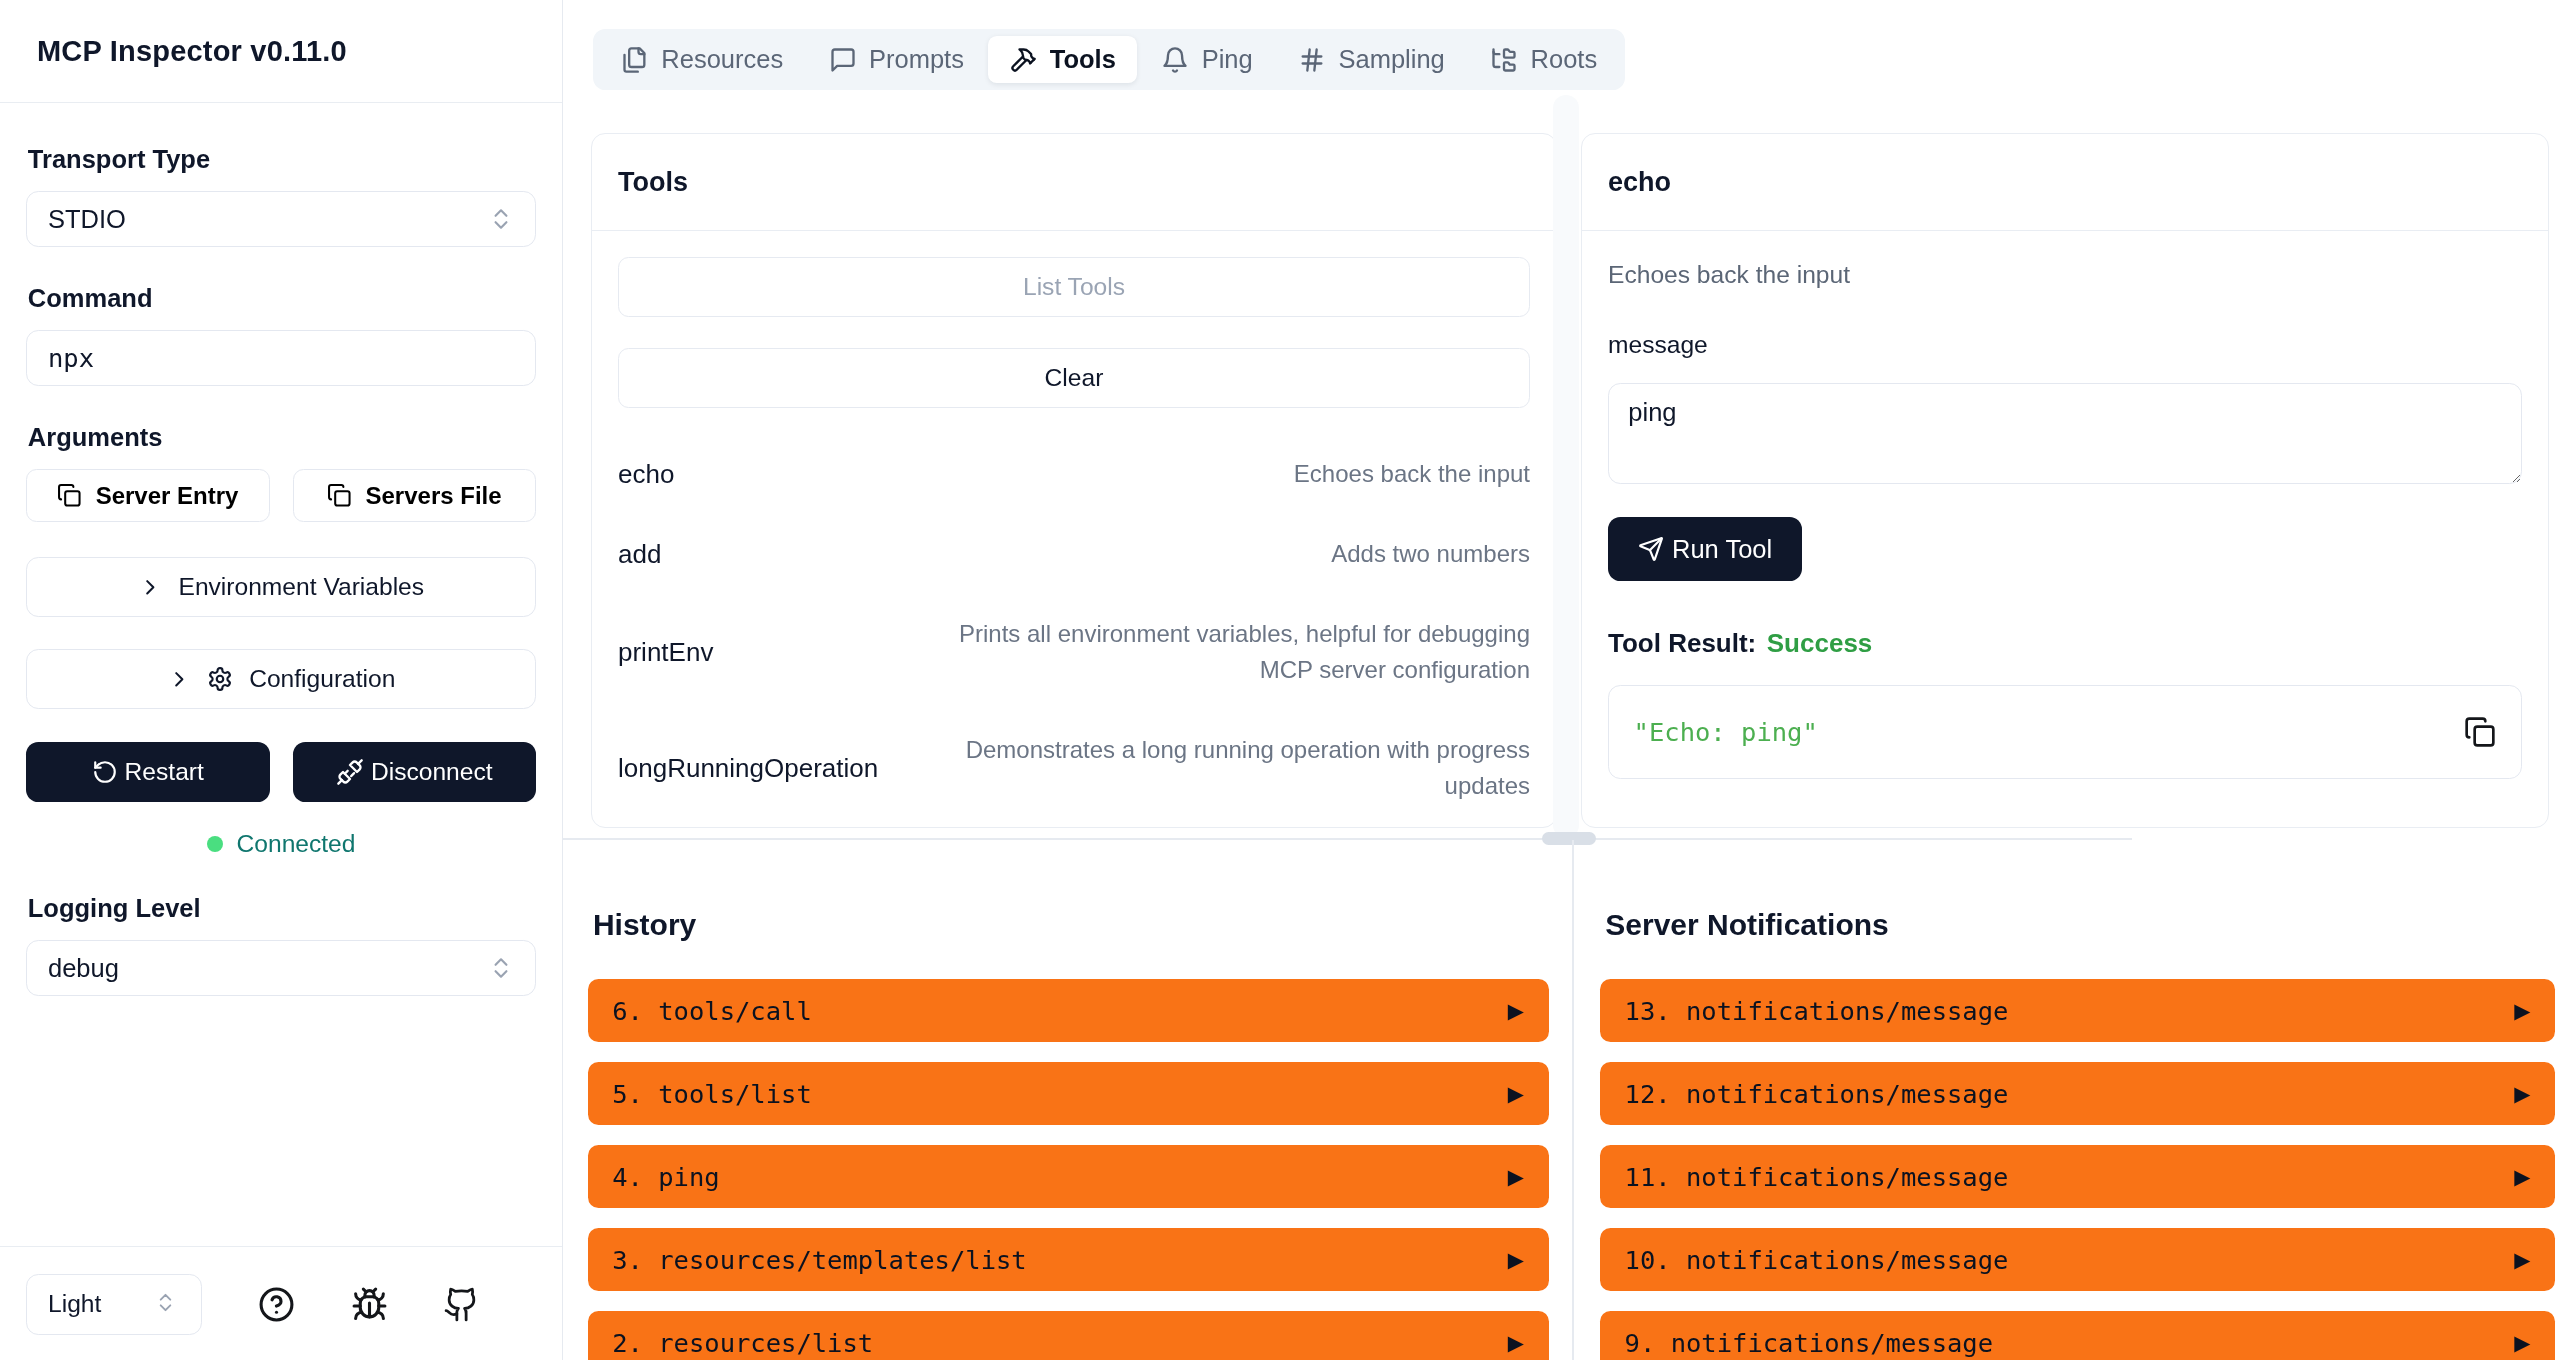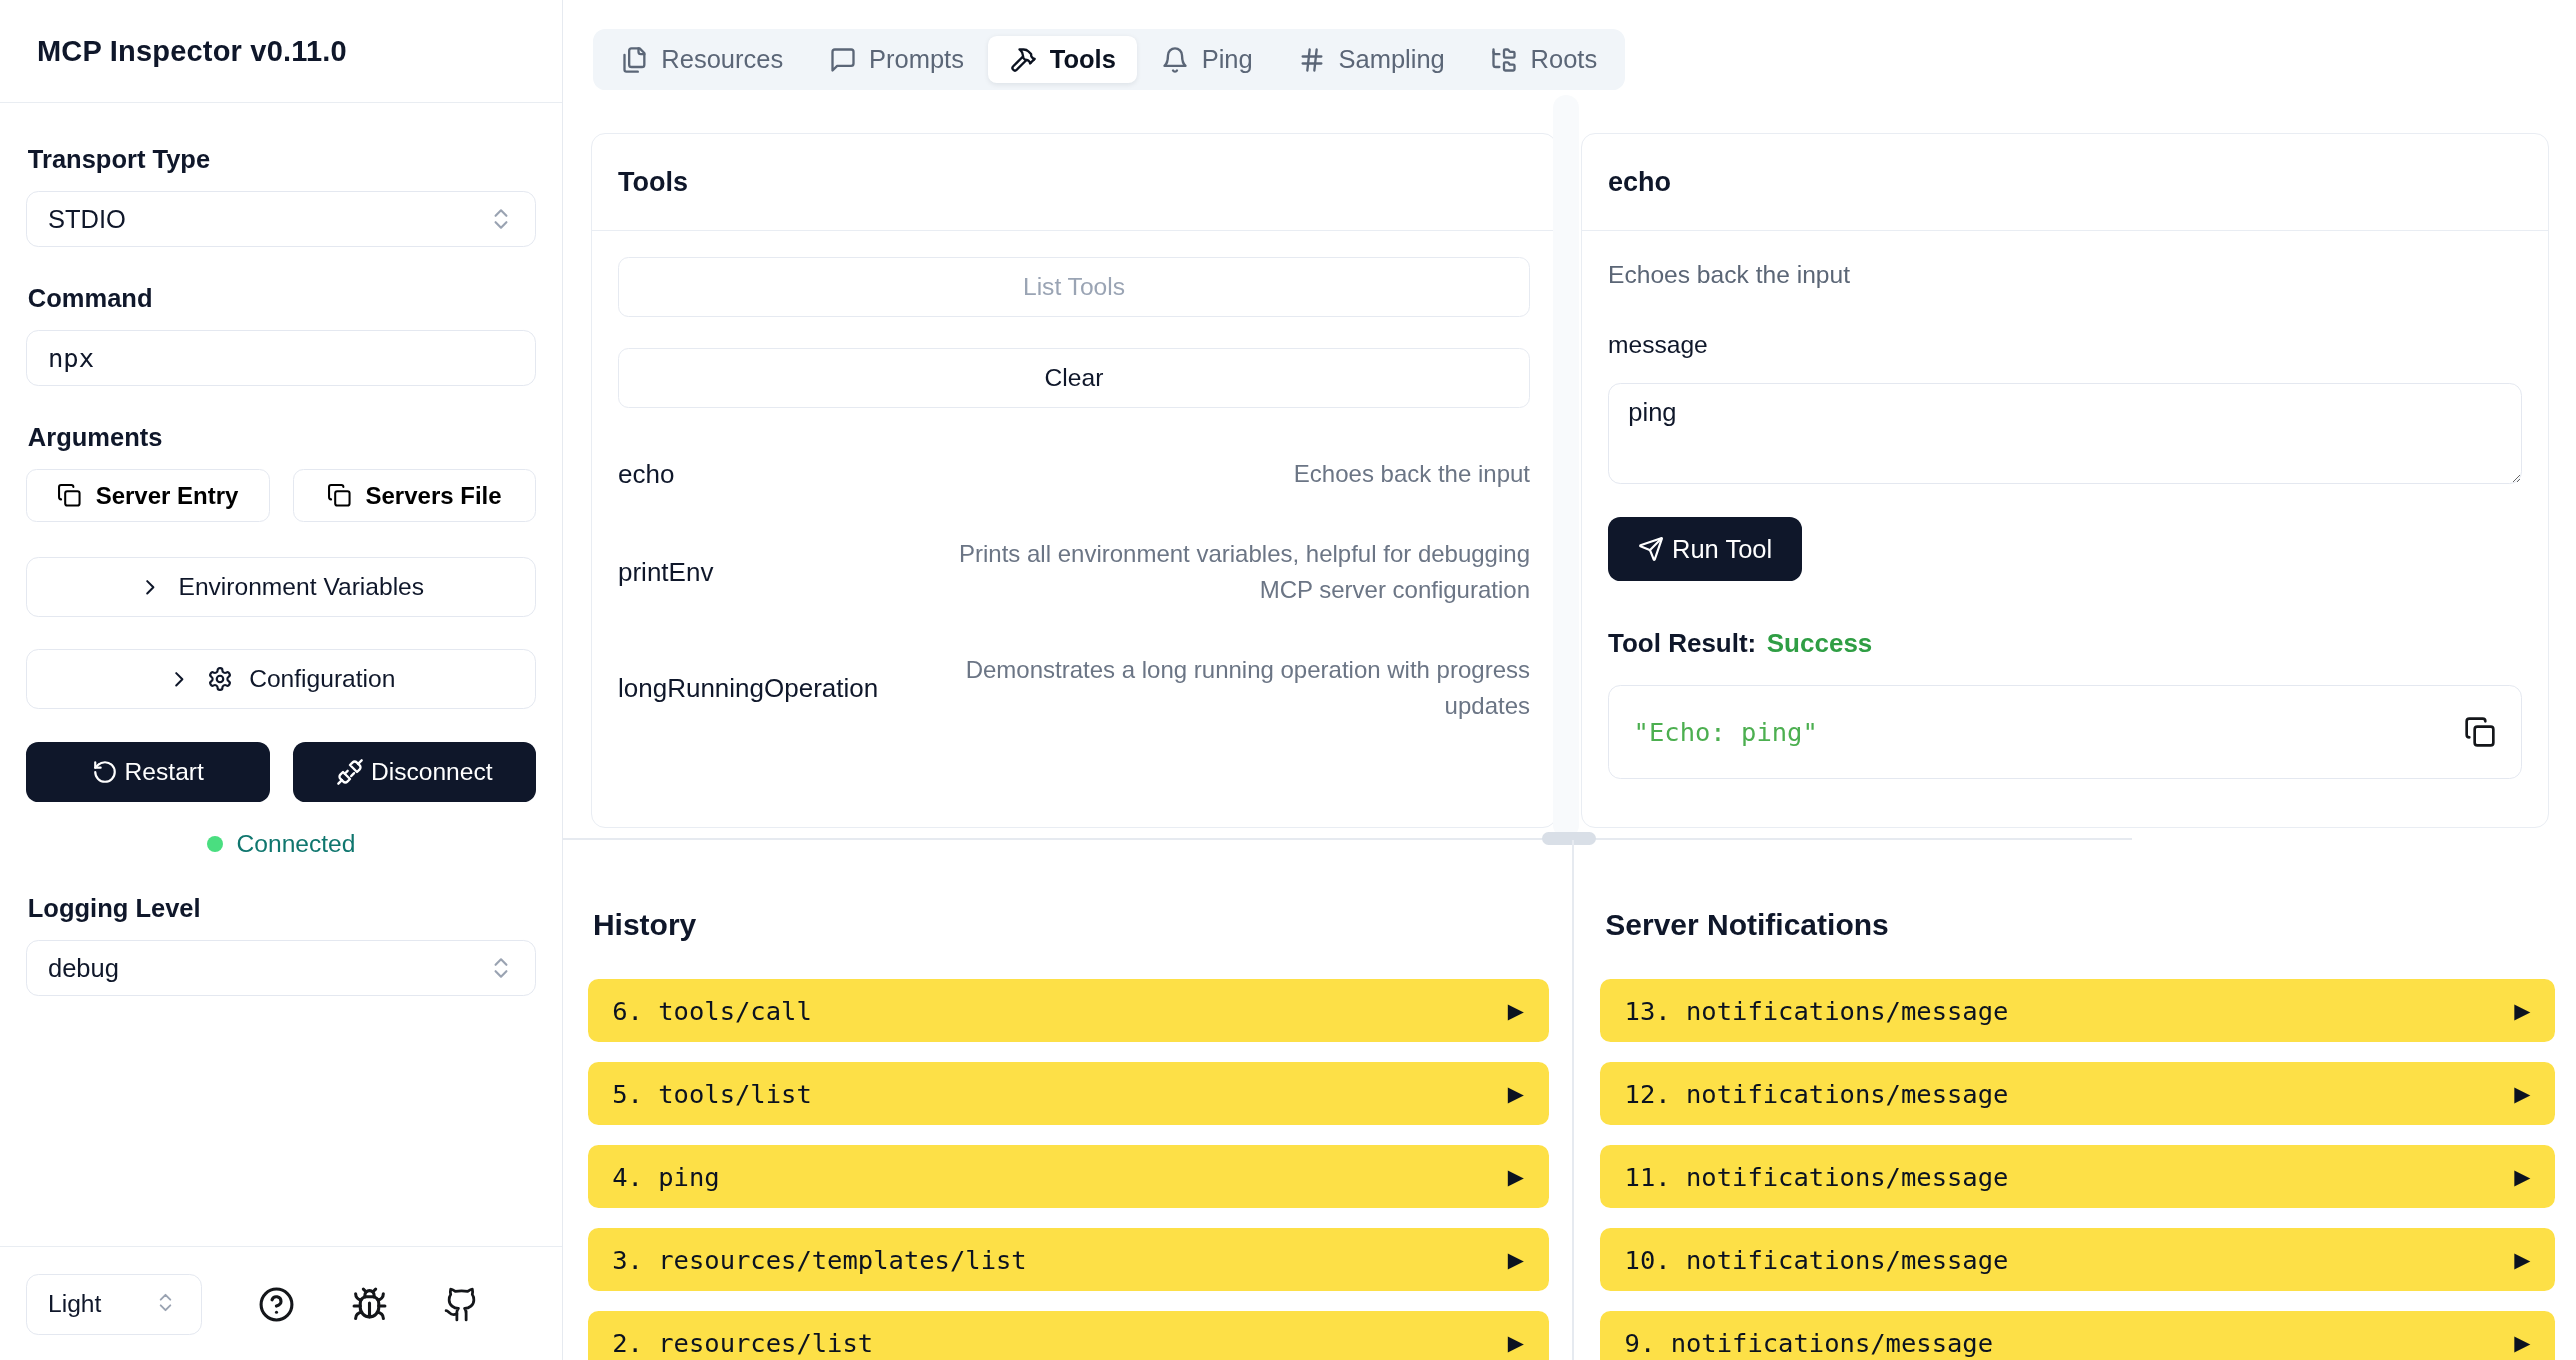--- a/index.html
+++ b/index.html
@@ -104,21 +104,21 @@
   .scroll-track{position:absolute;left:990px;top:95px;width:26px;height:743px;background:#f8fafc;border-radius:13px;}
   .divider-h{position:absolute;left:0;right:0;top:838px;height:1.8px;background:#e6eaf0;}
   .divider-v{position:absolute;left:1009px;top:840px;bottom:0;width:1.8px;background:#e6eaf0;}
   .splitter{position:absolute;left:979px;top:832px;width:54px;height:13px;border-radius:7px;background:#d9dfe7;cursor:row-resize;}
 
   .pane-list{position:absolute;top:905px;}
   #history-pane{left:24.6px;width:961px;}
   #notif-pane{left:1037px;width:955px;}
   .pane-title{font-size:30px;font-weight:700;height:39px;display:flex;align-items:center;margin:0 0 35px 5.3px;}
   .req-row{
-    height:63px;border-radius:10.5px;background:#fde047;display:flex;align-items:center;
+    height:63px;border-radius:10.5px;background:#f97316;display:flex;align-items:center;
     justify-content:space-between;padding:0 24.6px;box-sizing:border-box;margin-bottom:20px;
     font-family:"DejaVu Sans Mono",monospace;font-size:25.5px;color:#0b1220;cursor:pointer;
   }
   .play{font-size:21px;color:#0b1220;font-family:"DejaVu Sans",sans-serif;}
   .sliver{height:11.4px;margin-top:-14px;border-radius:10.5px 10.5px 0 0;background:#f1f5f9;}
 </style>
 </head>
 <body>
 
 <div class="app">
@@ -348,20 +348,24 @@
       <div class="card-body">
         <button class="list-btn muted">List Tools</button>
         <button class="list-btn">Clear</button>
         <div class="tool-list">
 
             <div class="tool-row">
               <span class="tool-name">echo</span>
               <span class="tool-desc">Echoes back the input</span>
             </div>
 
+            <div class="tool-row">
+              <span class="tool-name">add</span>
+              <span class="tool-desc">Adds two numbers</span>
+            </div>
 
             <div class="tool-row">
               <span class="tool-name">printEnv</span>
               <span class="tool-desc">Prints all environment variables, helpful for debugging MCP server configuration</span>
             </div>
 
             <div class="tool-row">
               <span class="tool-name">longRunningOperation</span>
               <span class="tool-desc">Demonstrates a long running operation with progress updates</span>
             </div>

